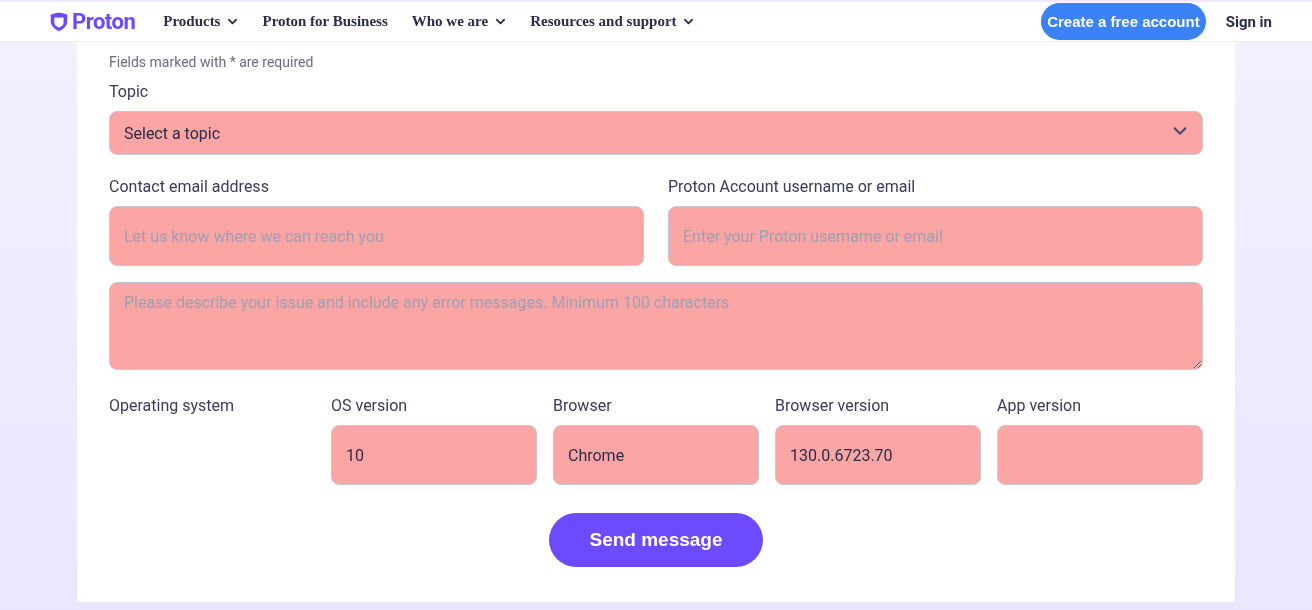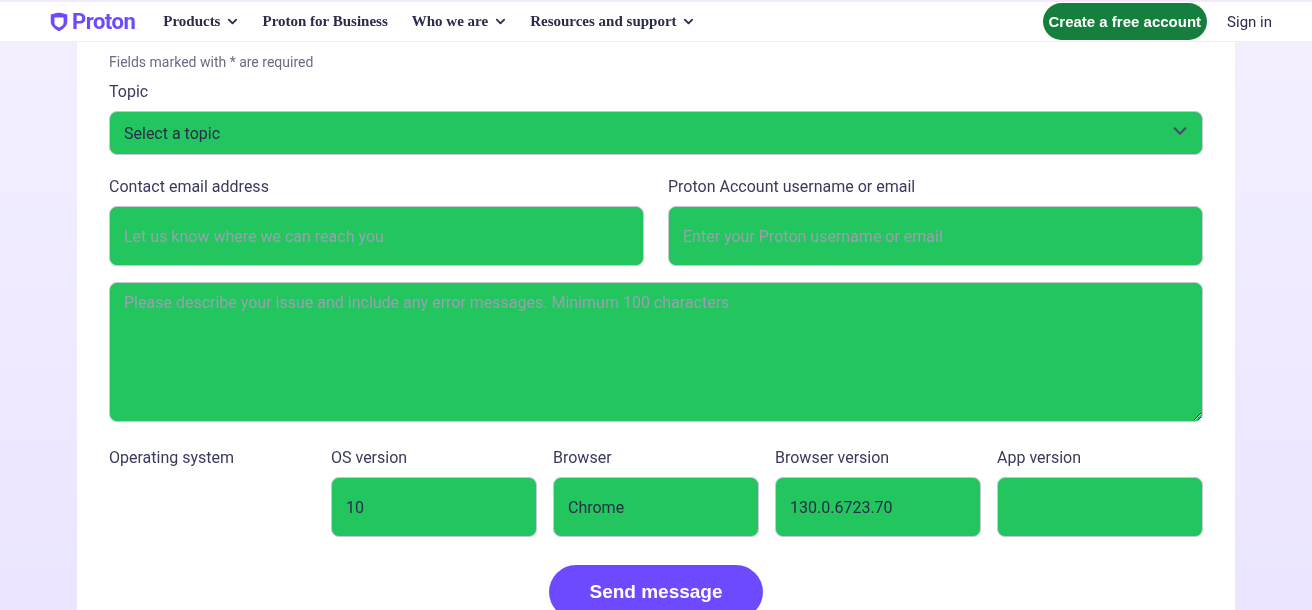--- a/index.html
+++ b/index.html
@@ -40,33 +40,33 @@
     color: #2b2b4a;
     cursor: pointer;
     font-family: Liberation Serif, serif;
   }
   .chev-down {
     width: 12px; height: 12px;
     display: inline-flex; align-items: center; justify-content: center;
   }
   .spacer { flex: 1; }
   .cta {
-    background: #15803d;
+    background: #3b82f6;
     color: #fff;
     font-weight: 700;
     font-size: 15px;
     padding: 10px 6px;
     border-radius: 999px;
     border: none;
     cursor: pointer;
     margin-right: 20px;
   }
   .signin {
     font-size: 15px;
-    font-weight: 400;
+    font-weight: 700;
     color: #2b2b4a;
     cursor: pointer;
   }
 
   .card {
     background: #fff;
     margin: 0 auto;
     width: 1158px;
     padding: 12px 32px 30px 32px;
     min-height: 560px;
@@ -83,42 +83,42 @@
     display: block;
   }
   .field-full { margin-bottom: 22px; }
   .select, .input, .textarea {
     width: 100%;
     border: 1px solid #c6c6d6;
     border-radius: 8px;
     padding: 10px 14px;
     font-size: 16px;
     color: #2b2b4a;
-    background: #22c55e;
+    background: #fca5a5;
     font-family: inherit;
   }
   .select {
     height: 44px;
     display: flex;
     align-items: center;
     justify-content: space-between;
     cursor: pointer;
   }
   .select-chev { color: #4a4a6a; }
   .input { height: 60px; }
   .input::placeholder, .textarea::placeholder { color: #9e9eb3; }
   .row { display: flex; gap: 24px; margin-bottom: 6px; }
   .col { flex: 1; }
   .helper {
     font-size: 14px;
     color: #6b6b85;
     margin-top: 8px;
   }
   .textarea {
-    height: 140px;
+    height: 88px;
     resize: both;
   }
   .row5 { display: flex; gap: 16px; margin-bottom: 28px; }
   .col5 { flex: 1; }
   .submit-wrap { text-align: center; }
   .submit {
     background: #6d4aff;
     color: #fff;
     font-weight: 700;
     font-size: 19px;

